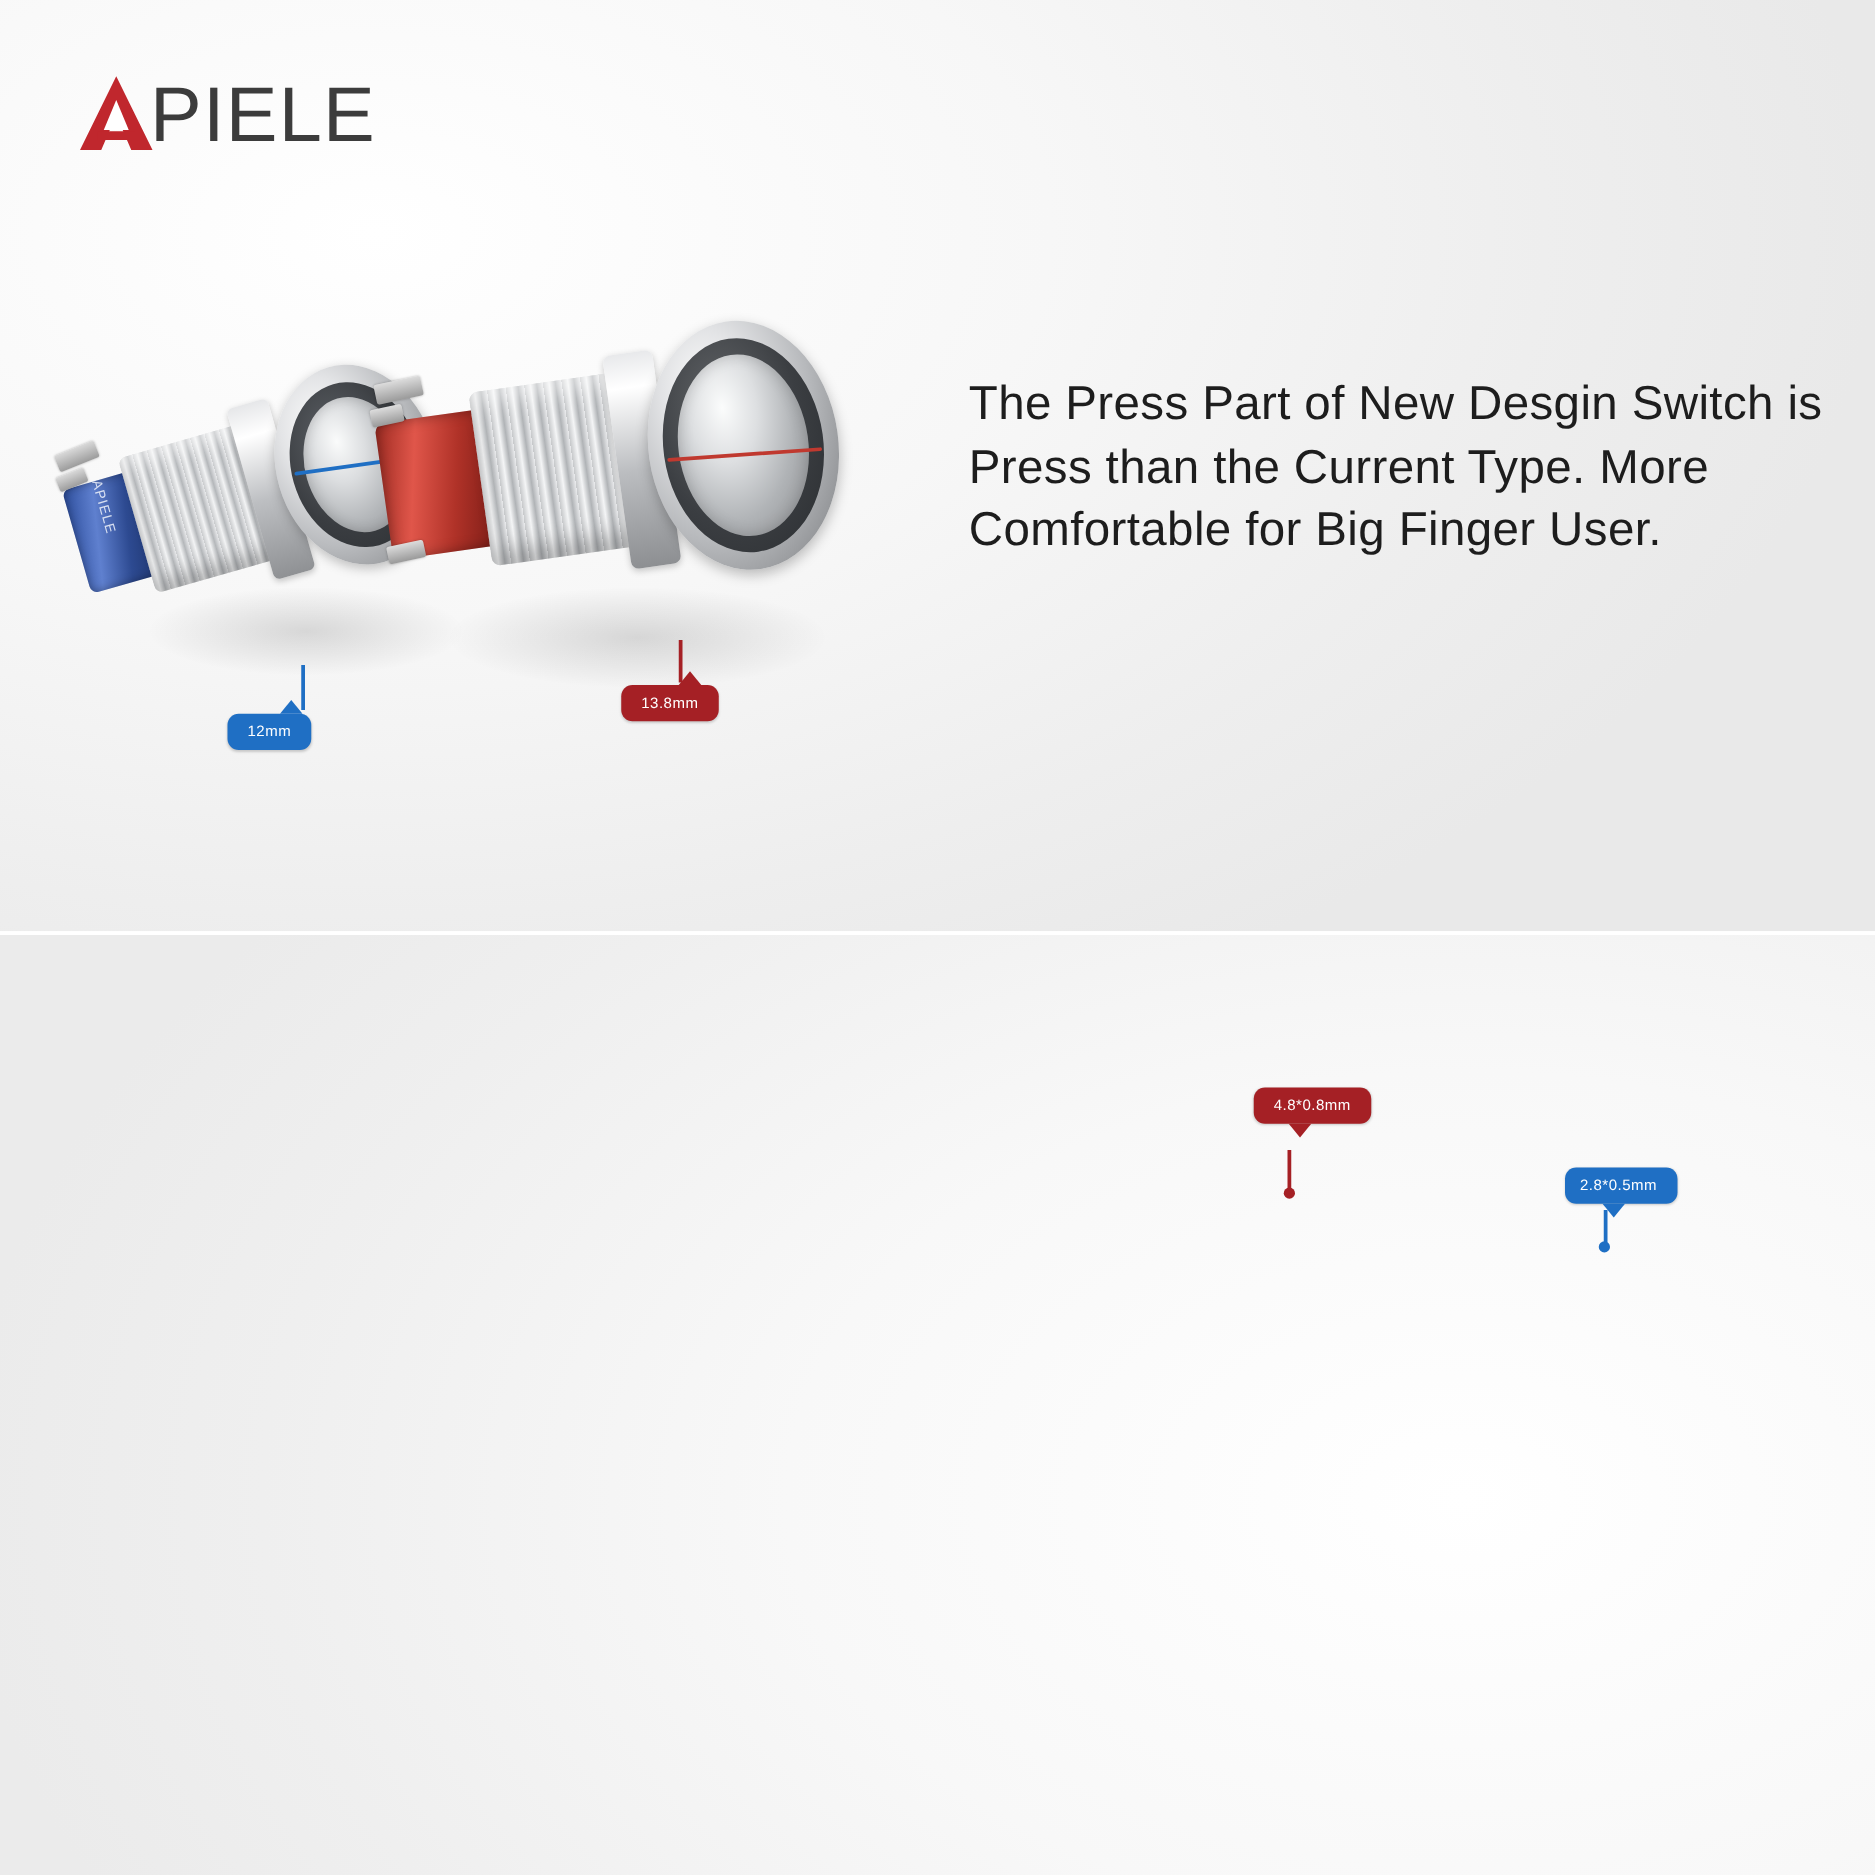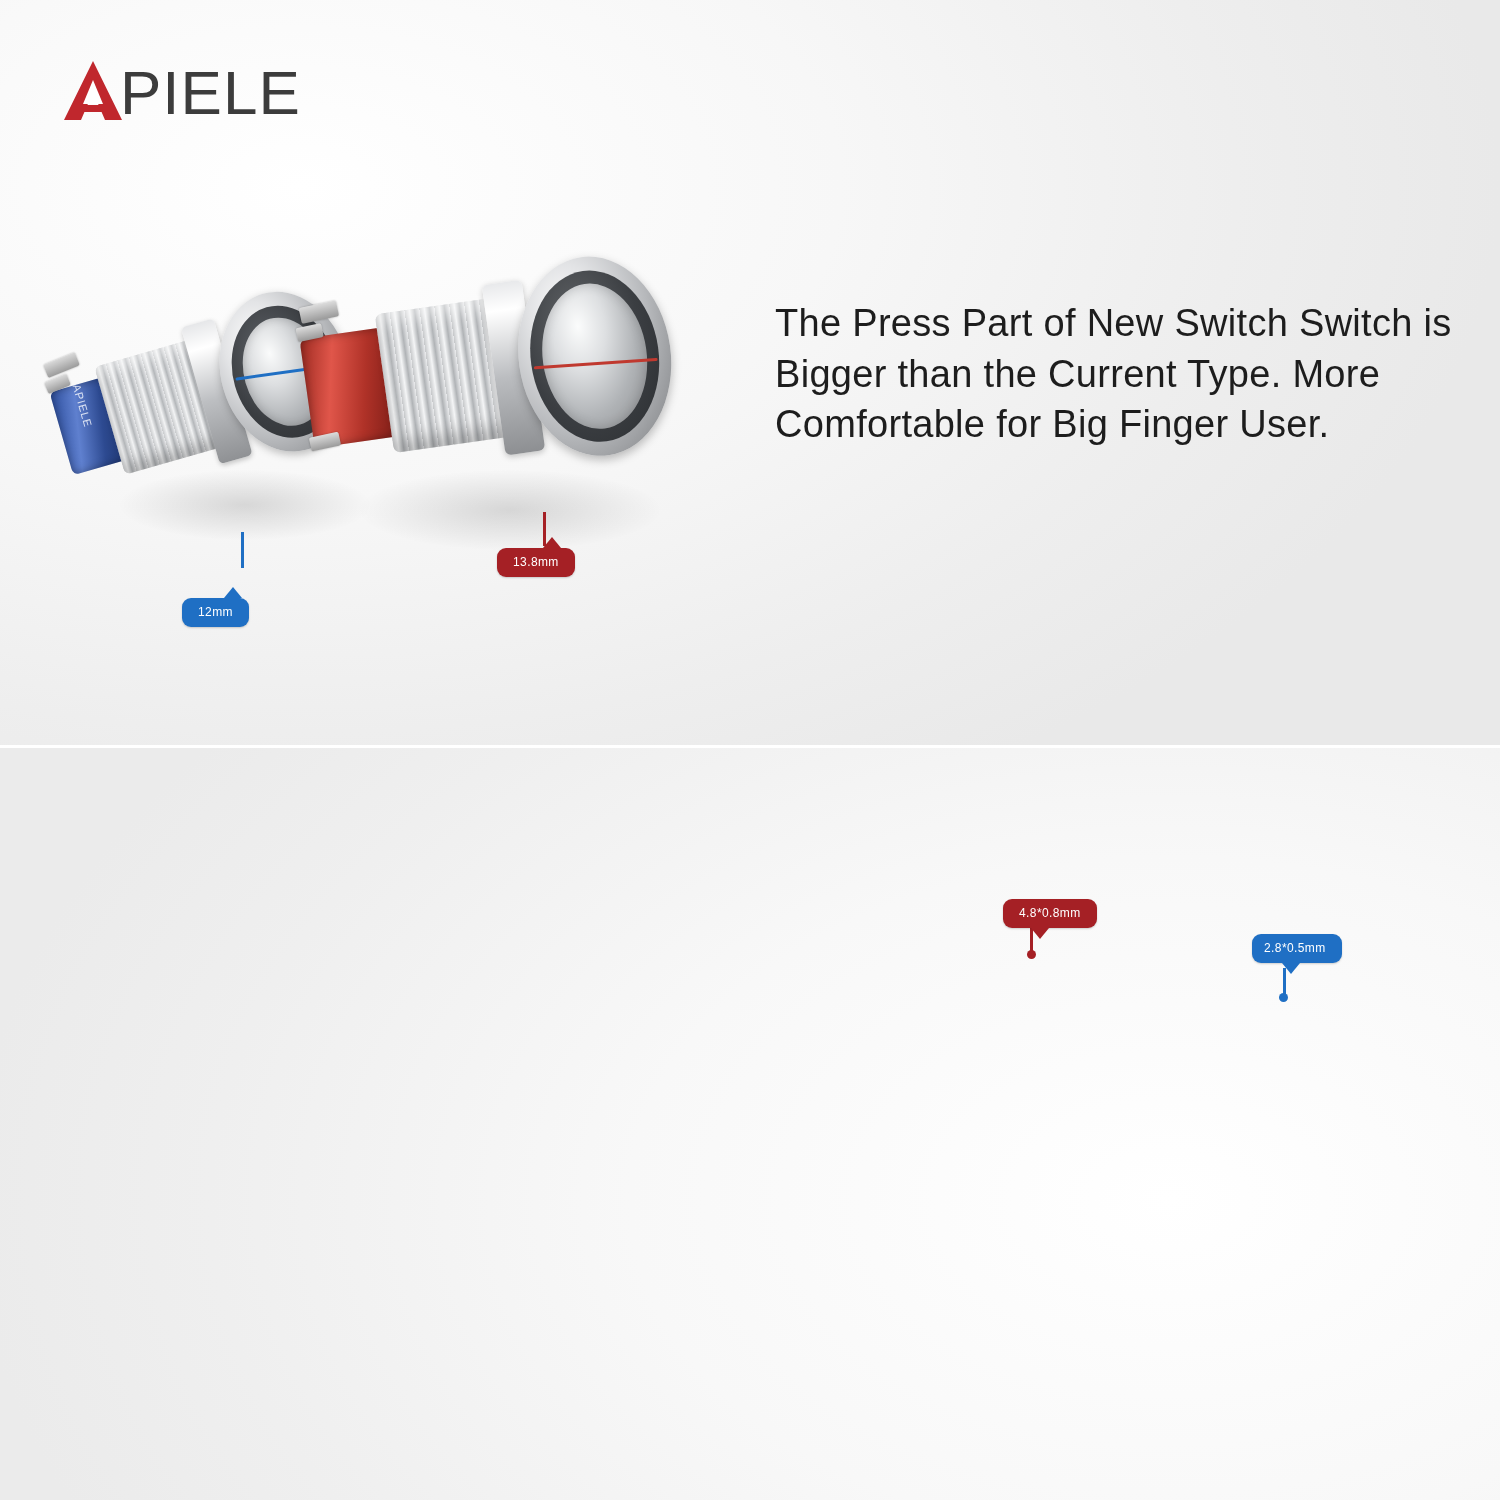--- a/index.html
+++ b/index.html
@@ -101,21 +101,21 @@
     position: absolute;
     width: 0; height: 0;
     border-left: 9px solid transparent;
     border-right: 9px solid transparent;
   }
   .callout.blue .tail.down  { border-top: 11px solid #1f6fc4; }
   .callout.red  .tail.down  { border-top: 11px solid #a52025; }
   .callout.blue .tail.up    { border-bottom: 11px solid #1f6fc4; }
   .callout.red  .tail.up    { border-bottom: 11px solid #a52025; }
 
-  #callout-12mm   { left: 182px; top: 598px; }
+  #callout-12mm   { left: 182px; top: 571px; }
   #callout-12mm .tail.up { left: 42px; top: -11px; }
   #callout-138mm  { left: 497px; top: 548px; }
   #callout-138mm .tail.up { left: 46px; top: -11px; }
 
   #callout-48      { left: 1003px; top: 870px; }
   #callout-48 .tail.down { left: 28px; bottom: -11px; }
   #callout-28      { left: 1252px; top: 934px; padding-left: 12px; }
   #callout-28 .tail.down { left: 30px; bottom: -11px; }
 
   
@@ -304,21 +304,21 @@
     <span class="mark">
       <svg width="62" height="66" viewBox="0 0 62 66" aria-hidden="true">
         <polygon points="31,3 60,62 43,62 31,34 19,62 2,62" fill="#c0272d"></polygon>
         <polygon points="31,22 41,46 21,46" fill="#ffffff"></polygon>
         <rect x="16" y="47" width="30" height="7" fill="#c0272d"></rect>
       </svg>
     </span>
     <span class="word">PIELE</span>
   </div>
 
-  <div class="body-text" id="text-top">The Press Part of New Switch Switch is Bigger than the Current Type. More Comfortable for Big Finger User.</div>
+  <div class="body-text" id="text-top">The Press Part of New Desgin Switch is Press than the Current Type. More Comfortable for Big Finger User.</div>
 
   <div class="shadow-blob" id="shadow-small"></div>
   <div class="shadow-blob" id="shadow-big"></div>
 
   <div class="switch" id="sw-small">
     <div class="base">
       <div class="lbl">APIELE</div>
     </div>
     <div class="tab t1"></div>
     <div class="tab t2"></div>
@@ -359,21 +359,21 @@
 
 <div class="panel-divider"></div>
 
 <div class="panel" id="panel-bottom">
 
   <div class="leader red" id="leader-48" style="top:172px;"></div>
   <div class="leader-dot red" id="dot-48" style="top:202px;"></div>
   <div class="leader" id="leader-28" style="top:220px;"></div>
   <div class="leader-dot" id="dot-28" style="top:245px;"></div>
 
-  <div class="callout red" id="callout-48" style="top:122px;margin-top:29px;">
+  <div class="callout red" id="callout-48" style="top:122px;">
     <span class="tail down"></span>
     <span>4.8*0.8mm</span>
   </div>
 
   <div class="callout blue" id="callout-28" style="top:186px;">
     <span class="tail down"></span>
     <span>2.8*0.5mm</span>
   </div>
 </div>
 

